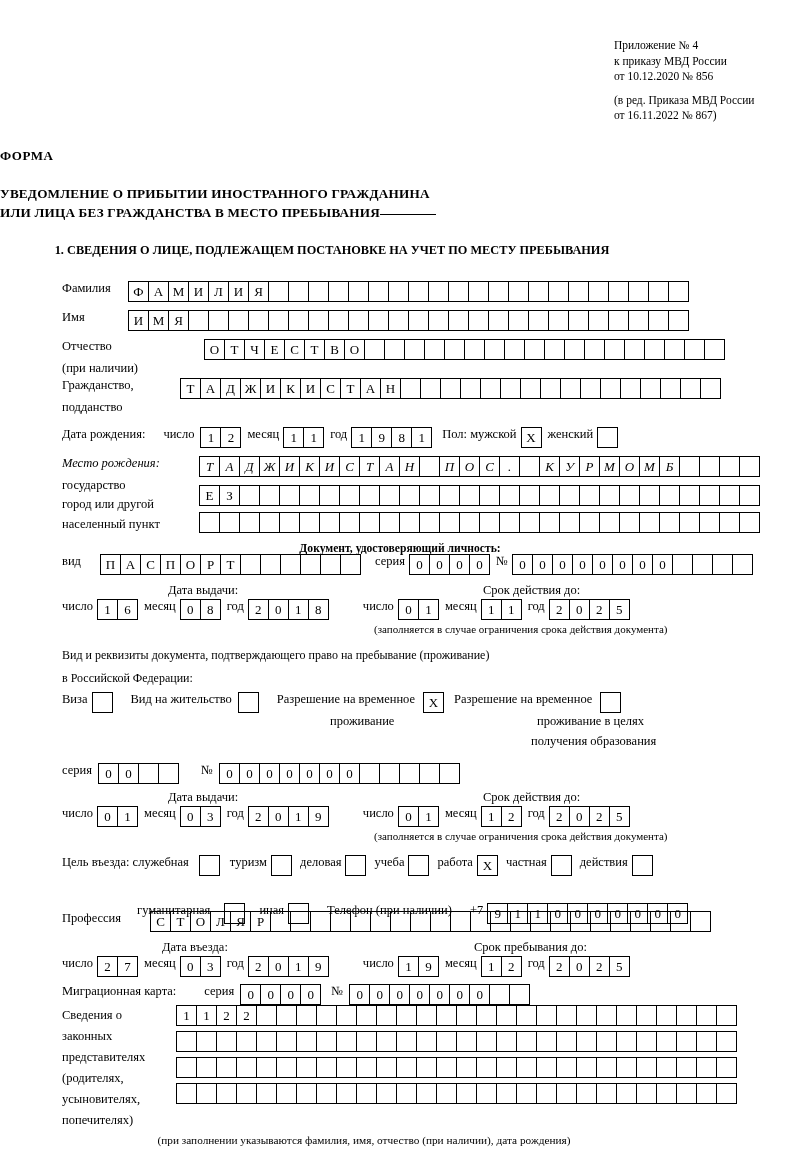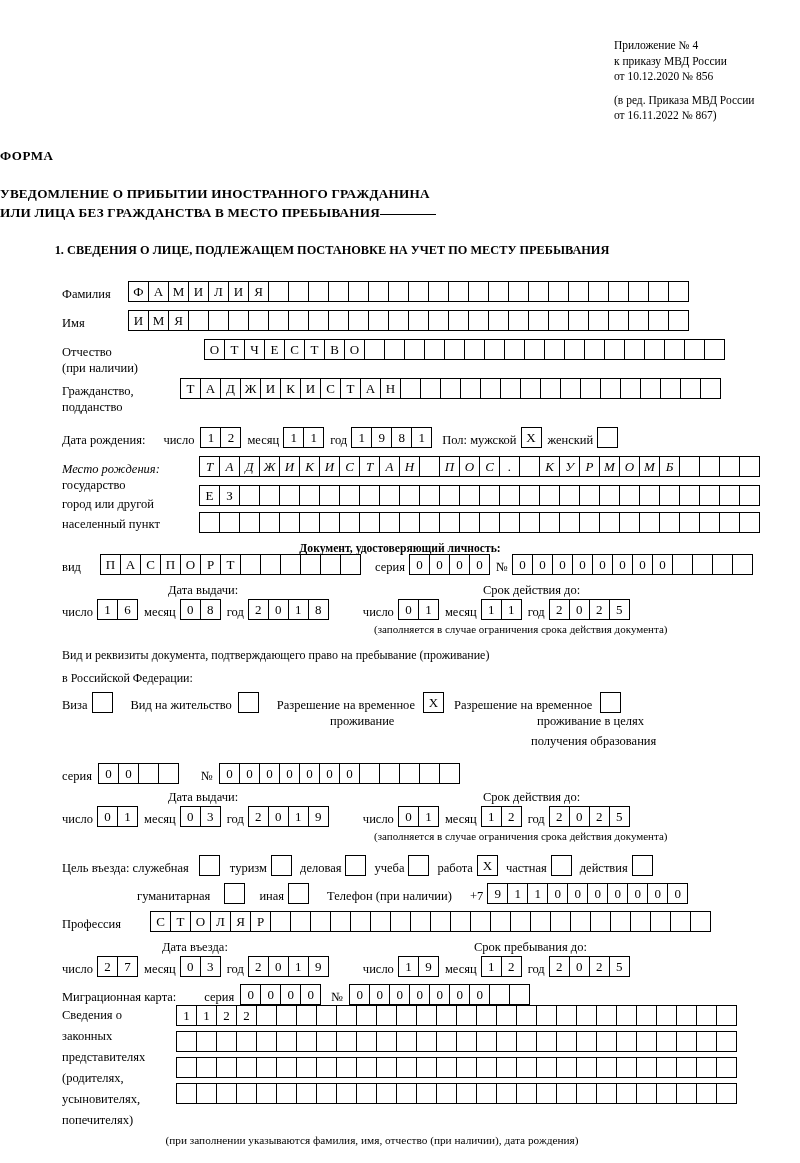--- a/index.html
+++ b/index.html
@@ -30,21 +30,21 @@
     letter-spacing:.2px;
   }
   .title .ul{display:inline-block;width:56px;border-bottom:1px solid #000;vertical-align:2px;}
 
   .section1{
     position:absolute;left:0;top:243px;width:664px;
     text-align:center;font-weight:bold;font-size:12.3px;
   }
 
   
-  .row{position:absolute;display:flex;align-items:flex-end;}
+  .row{position:absolute;display:flex;align-items:flex-start;}
   .lbl{font-size:12.5px;white-space:nowrap;}
   .bold{font-weight:bold;}
 
   
   .cells{display:flex;}
   .cell{
     width:21px;height:21px;
     border:1px solid #000;
     margin-left:-1px;
     box-sizing:border-box;
@@ -607,21 +607,21 @@
     <div class="sp8"></div>
     <div class="lbl">частная</div>
     <div class="sp4"></div>
     <div class="box"></div>
     <div class="sp8"></div>
     <div class="lbl">действия</div>
     <div class="sp4"></div>
     <div class="box"></div>
   </div>
 
-  <div class="row" style="left:137px;top:883px;">
+  <div class="row" style="left:137px;top:903px;">
     <div class="lbl">гуманитарная</div>
     <div class="sp14"></div>
     <div class="box"></div>
     <div class="sp14"></div>
     <div class="lbl">иная</div>
     <div class="sp4"></div>
     <div class="box"></div>
     <div class="sp18"></div>
     <div class="lbl">Телефон (при наличии)</div>
     <div class="sp18"></div>
@@ -882,15 +882,15 @@
         <div class="cell"></div>
         <div class="cell"></div>
         <div class="cell"></div>
         <div class="cell"></div>
         <div class="cell"></div>
         <div class="cell"></div>
         <div class="cell"></div>
       </div>
   </div>
 
-  <div class="underline-note" style="position:absolute;left:8px;top:1134px;width:728px;text-align:center;">(при заполнении указываются фамилия, имя, отчество (при наличии), дата рождения)</div>
+  <div class="underline-note" style="position:absolute;left:0;top:1134px;width:728px;text-align:center;">(при заполнении указываются фамилия, имя, отчество (при наличии), дата рождения)</div>
 
 </div>
 
 </body></html>

